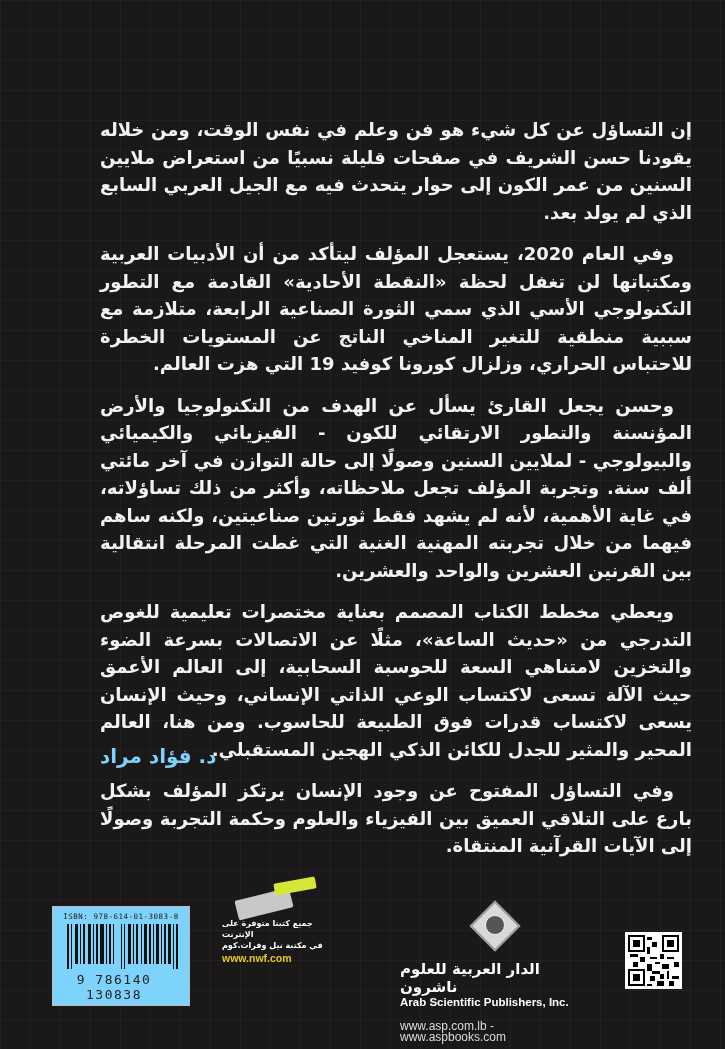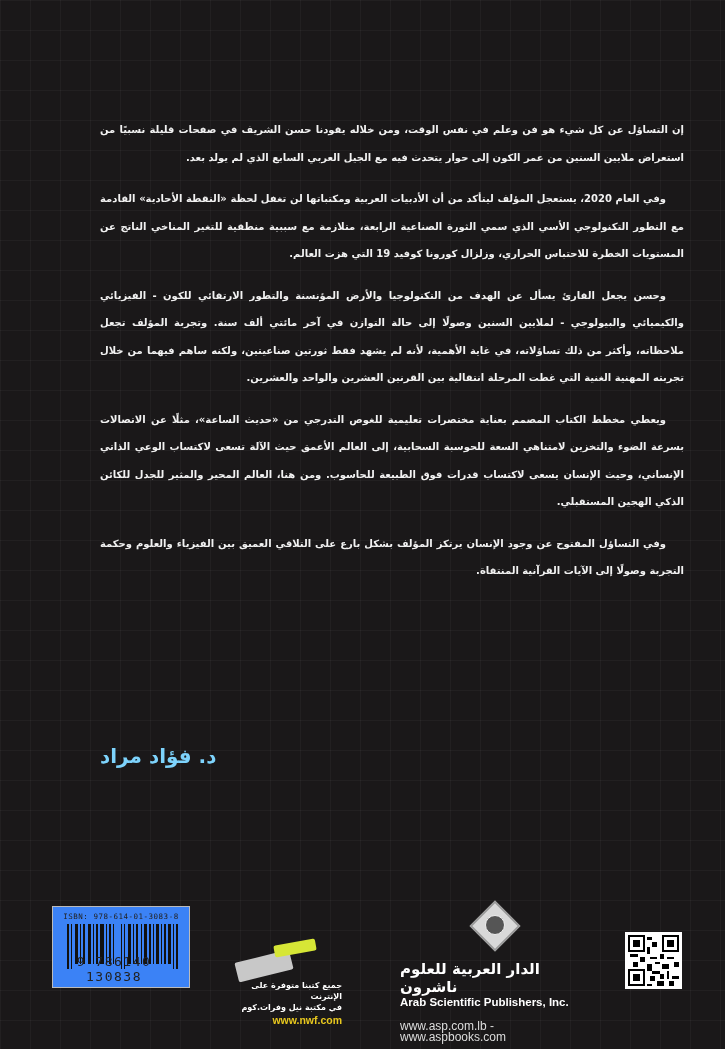--- a/index.html
+++ b/index.html
@@ -12,41 +12,41 @@
       background-size: 30px 30px;
       position: relative;
       font-family: "DejaVu Sans", sans-serif;
       color: #f2f2f2;
     }
     .blurb {
       position: absolute; left: 100px; top: 116px; width: 596px;
       direction: rtl; text-align: justify;
     }
     .para {
-      margin: 0 12px 14px 0;
-      font-size: 10px; line-height: 27.5px; font-weight: bold;
+      margin: 0 4px 14px 0;
+      font-size: 18px; line-height: 27.5px; font-weight: bold;
       text-align: justify; text-align-last: right;
     }
     .para.indent { text-indent: 18px; }
     .author {
       position: absolute; left: 100px; top: 744px; width: 596px;
       direction: rtl; text-align: left;
       font-size: 20px; font-weight: bold; color: #7dd3fc;
     }
     
     .barcode-box {
-      position: absolute; left: 52px; top: 906px; width: 138px; height: 82px;
-      background: #3b82f6; border: 1px solid #bbb; box-sizing: border-box;
+      position: absolute; left: 52px; top: 906px; width: 138px; height: 100px;
+      background: #7dd3fc; border: 1px solid #bbb; box-sizing: border-box;
       color: #222; font-family: "DejaVu Sans Mono", monospace; padding-left: 48px;
     }
     .isbn-text { position: absolute; top: 5px; left: 0; right: 0; text-align: center; font-size: 7.5px; letter-spacing: 0.5px; }
     .bars { position: absolute; left: 14px; top: 17px; width: 112px; height: 45px; }
     .ean { position: absolute; bottom: 3px; left: 0; right: 14px; text-align: center; font-size: 13px; letter-spacing: 1.5px; }
     
-    .nwf { position: absolute; left: 222px; top: 938px; width: 120px; text-align: right; direction: rtl; }
+    .nwf { position: absolute; left: 222px; top: 876px; width: 120px; text-align: left; direction: rtl; }
     .nwf-tag { position: relative; height: 42px; }
     .tag-gray { position: absolute; left: 14px; top: 18px; width: 56px; height: 20px; background: #c8c8c8; transform: rotate(-14deg); border-radius: 2px; }
     .tag-green { position: absolute; left: 52px; top: 4px; width: 42px; height: 12px; background: #d6e636; transform: rotate(-10deg); border-radius: 2px; }
     .nwf-line { font-size: 8px; font-weight: bold; color: #ffffff; line-height: 11px; }
     .nwf-url { font-size: 10.5px; font-weight: bold; color: #e8c81e; direction: ltr; margin-top: 1px; font-family: "Liberation Sans", sans-serif; }
     
     .publisher { position: absolute; left: 400px; top: 906px; width: 190px; text-align: left; }
     .pub-logo { width: 52px; height: 52px; margin: 0 auto 2px; position: relative; }
     .pub-diamond { position: absolute; left: 8px; top: 2px; width: 36px; height: 36px; background: #d9d9d9; transform: rotate(45deg); border: 2px solid #999; box-sizing: border-box; }
     .pub-circle { position: absolute; left: 16px; top: 9px; width: 20px; height: 20px; border-radius: 50%; background: #555; border: 1px solid #eee; box-sizing: border-box; }

